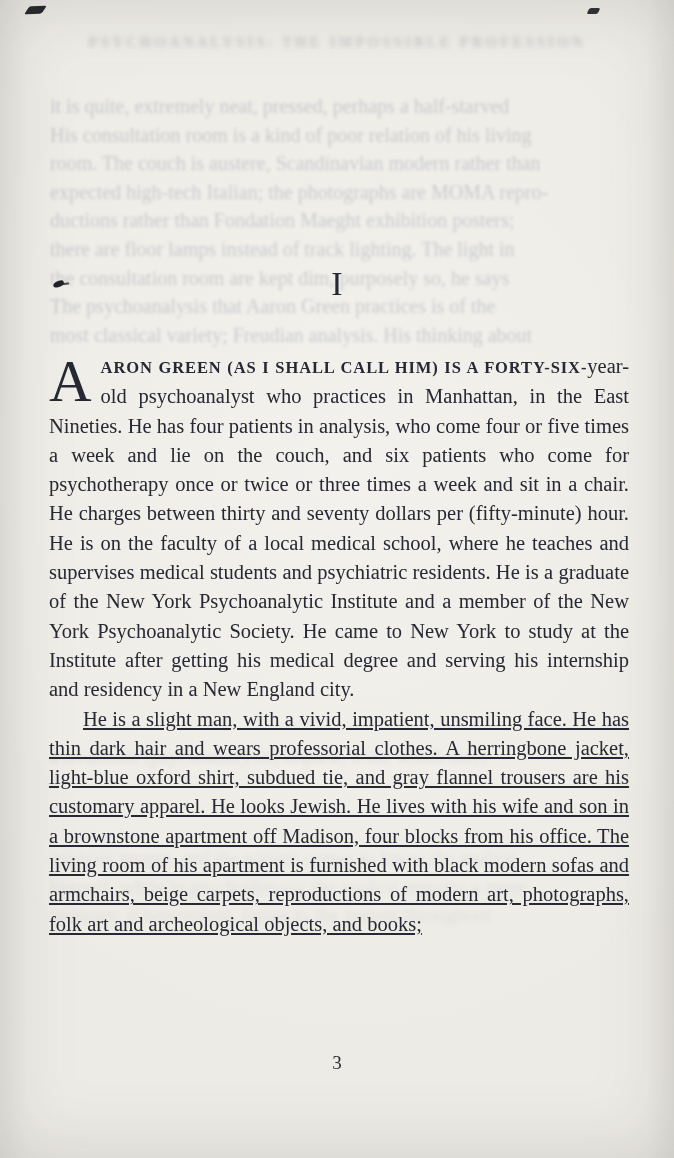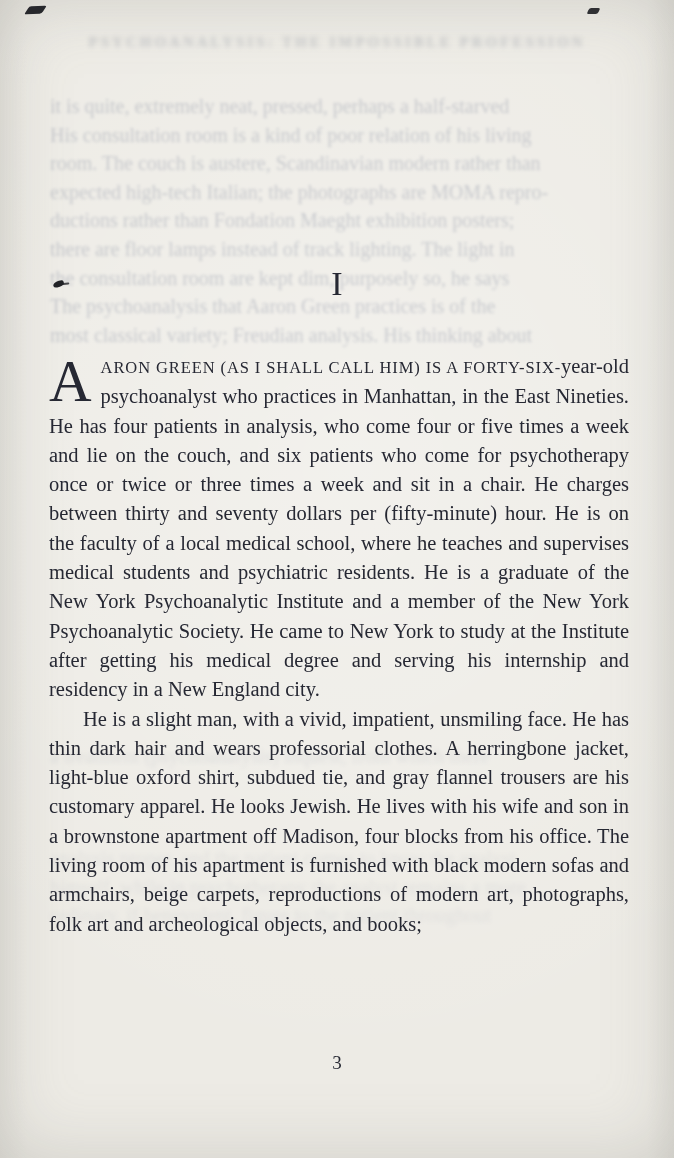--- a/index.html
+++ b/index.html
@@ -49,22 +49,23 @@
   .body-text p { margin: 0; }
   .dropcap {
     float: left;
     font-size: 59px; line-height: 48px;
     padding: 5px 9px 0 0;
     color: #262833;
   }
   .opening-caps {
     font-size: 16.5px;
     letter-spacing: 0.9px;
+    font-weight: bold;
   }
-  .para-2 { text-indent: 34px; }
+  .para-2 { text-indent: 34px; text-decoration: underline; }
   .folio {
     position: absolute; top: 1052px; left: 0; right: 0; z-index: 2;
     text-align: center;
     font-size: 19px; color: #2a2c36;
   }
 
   
   .artifact { position: absolute; z-index: 3; background: #17181d; }
   .artifact-tl { top: 6px; left: 27px; width: 17px; height: 8px; transform: skewX(-35deg) rotate(-3deg); border-radius: 2px; opacity: .92; }
   .artifact-tr { top: 8px; left: 588px; width: 11px; height: 6px; transform: skewX(-25deg); border-radius: 2px; opacity: .88; }

